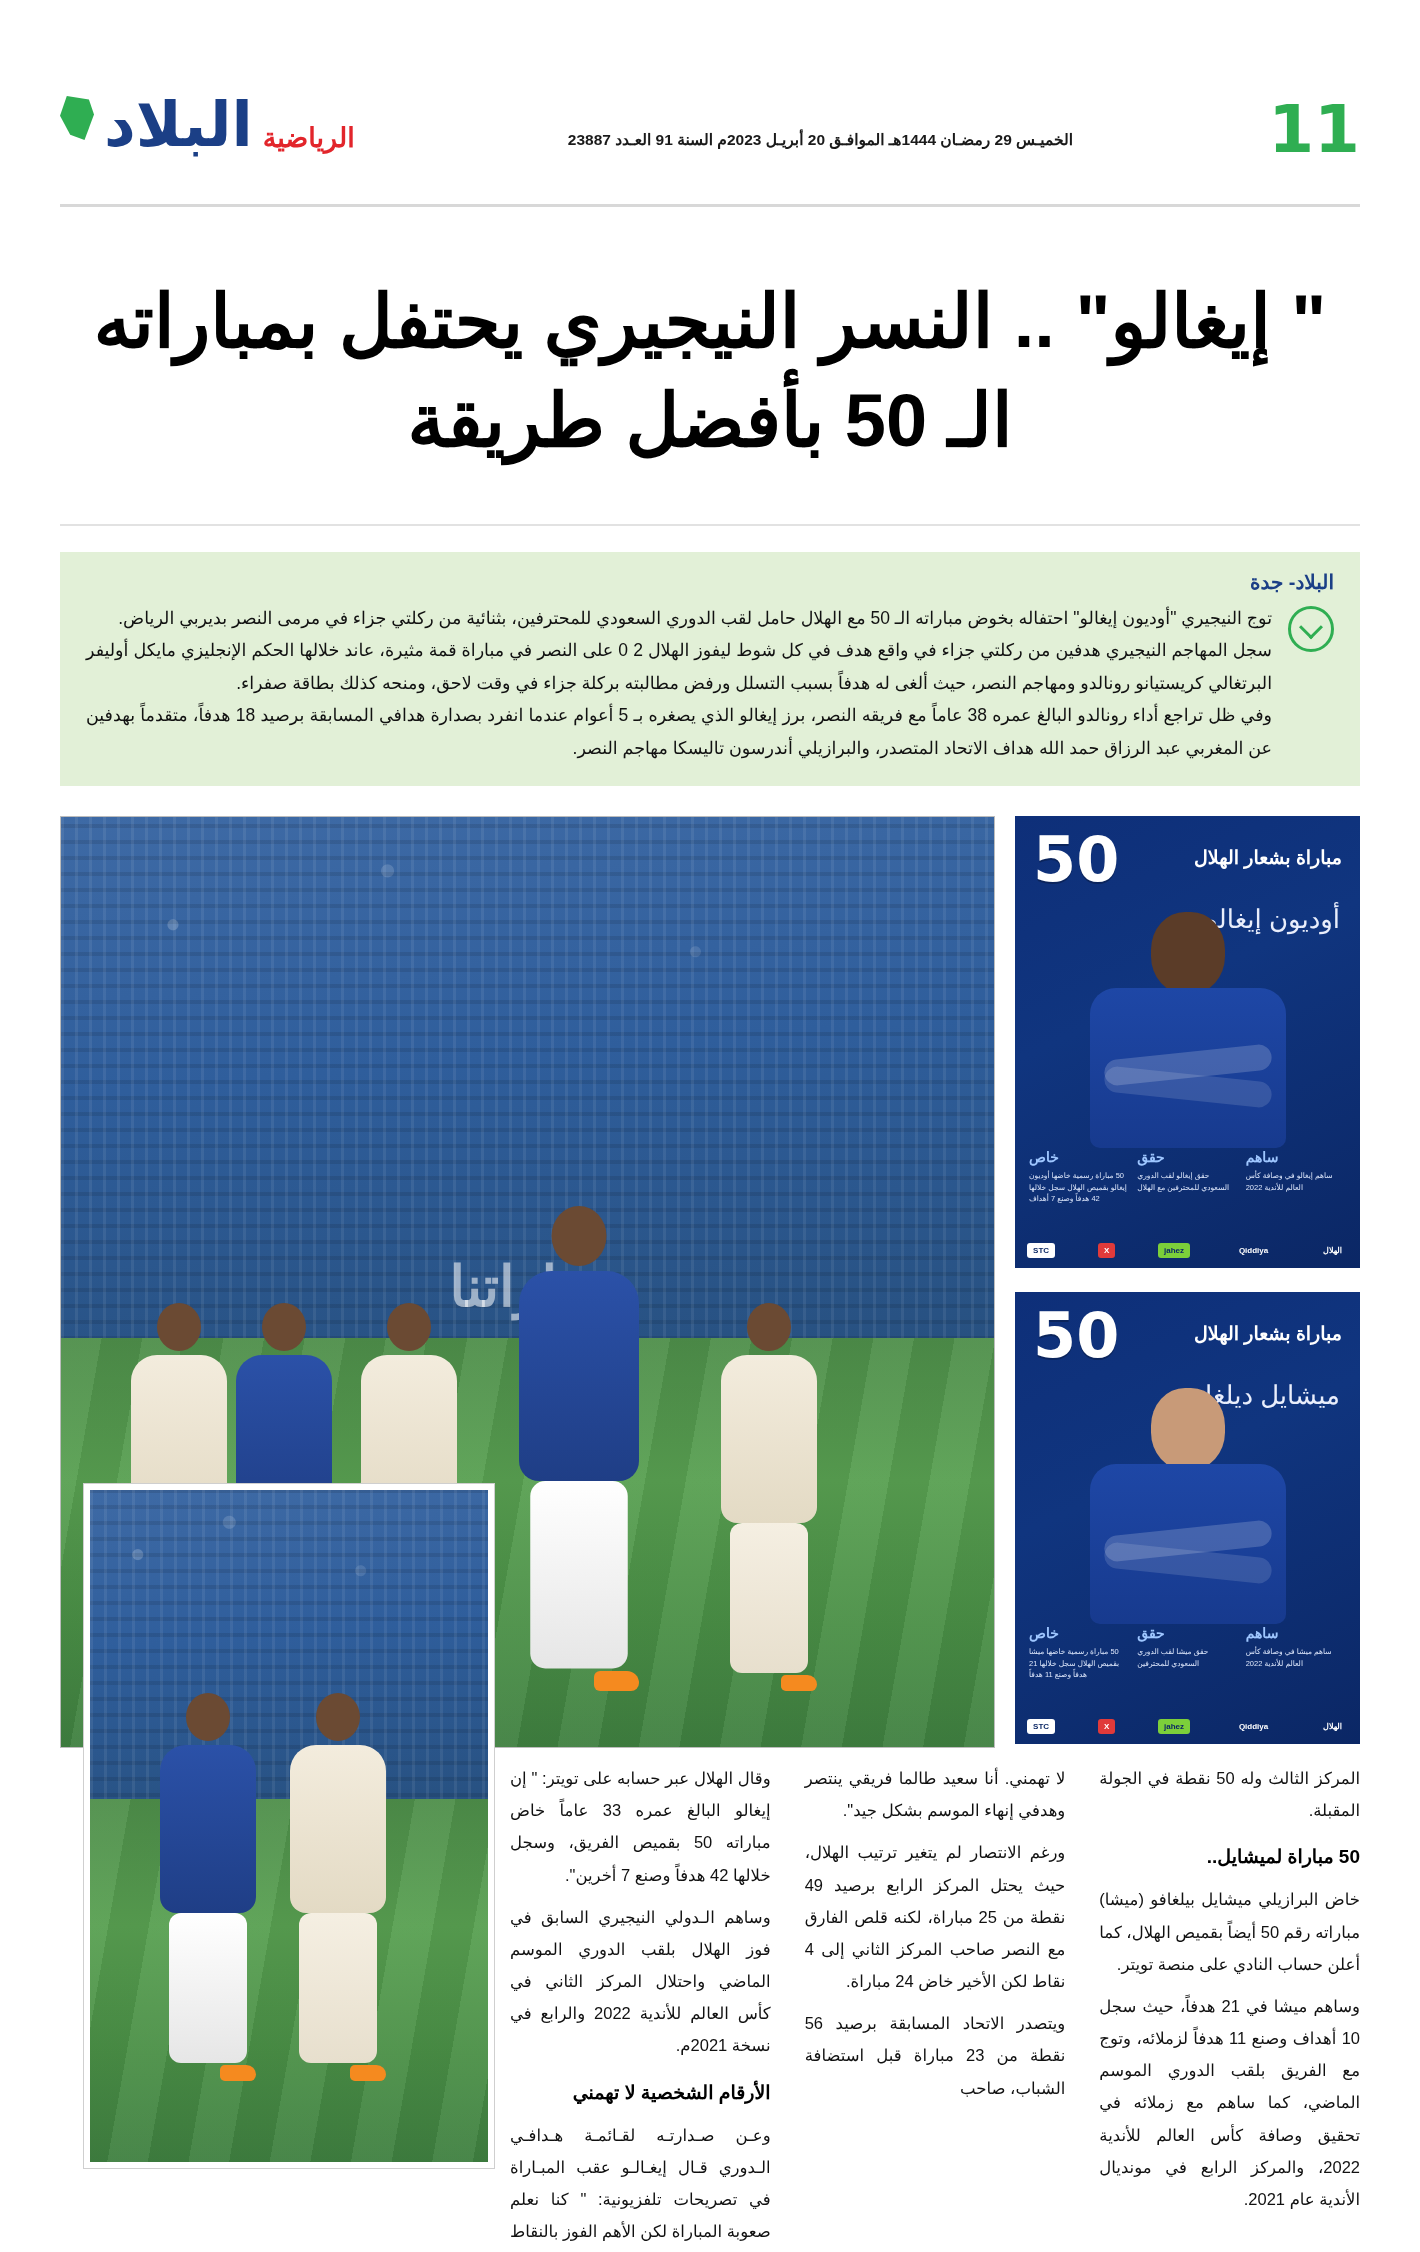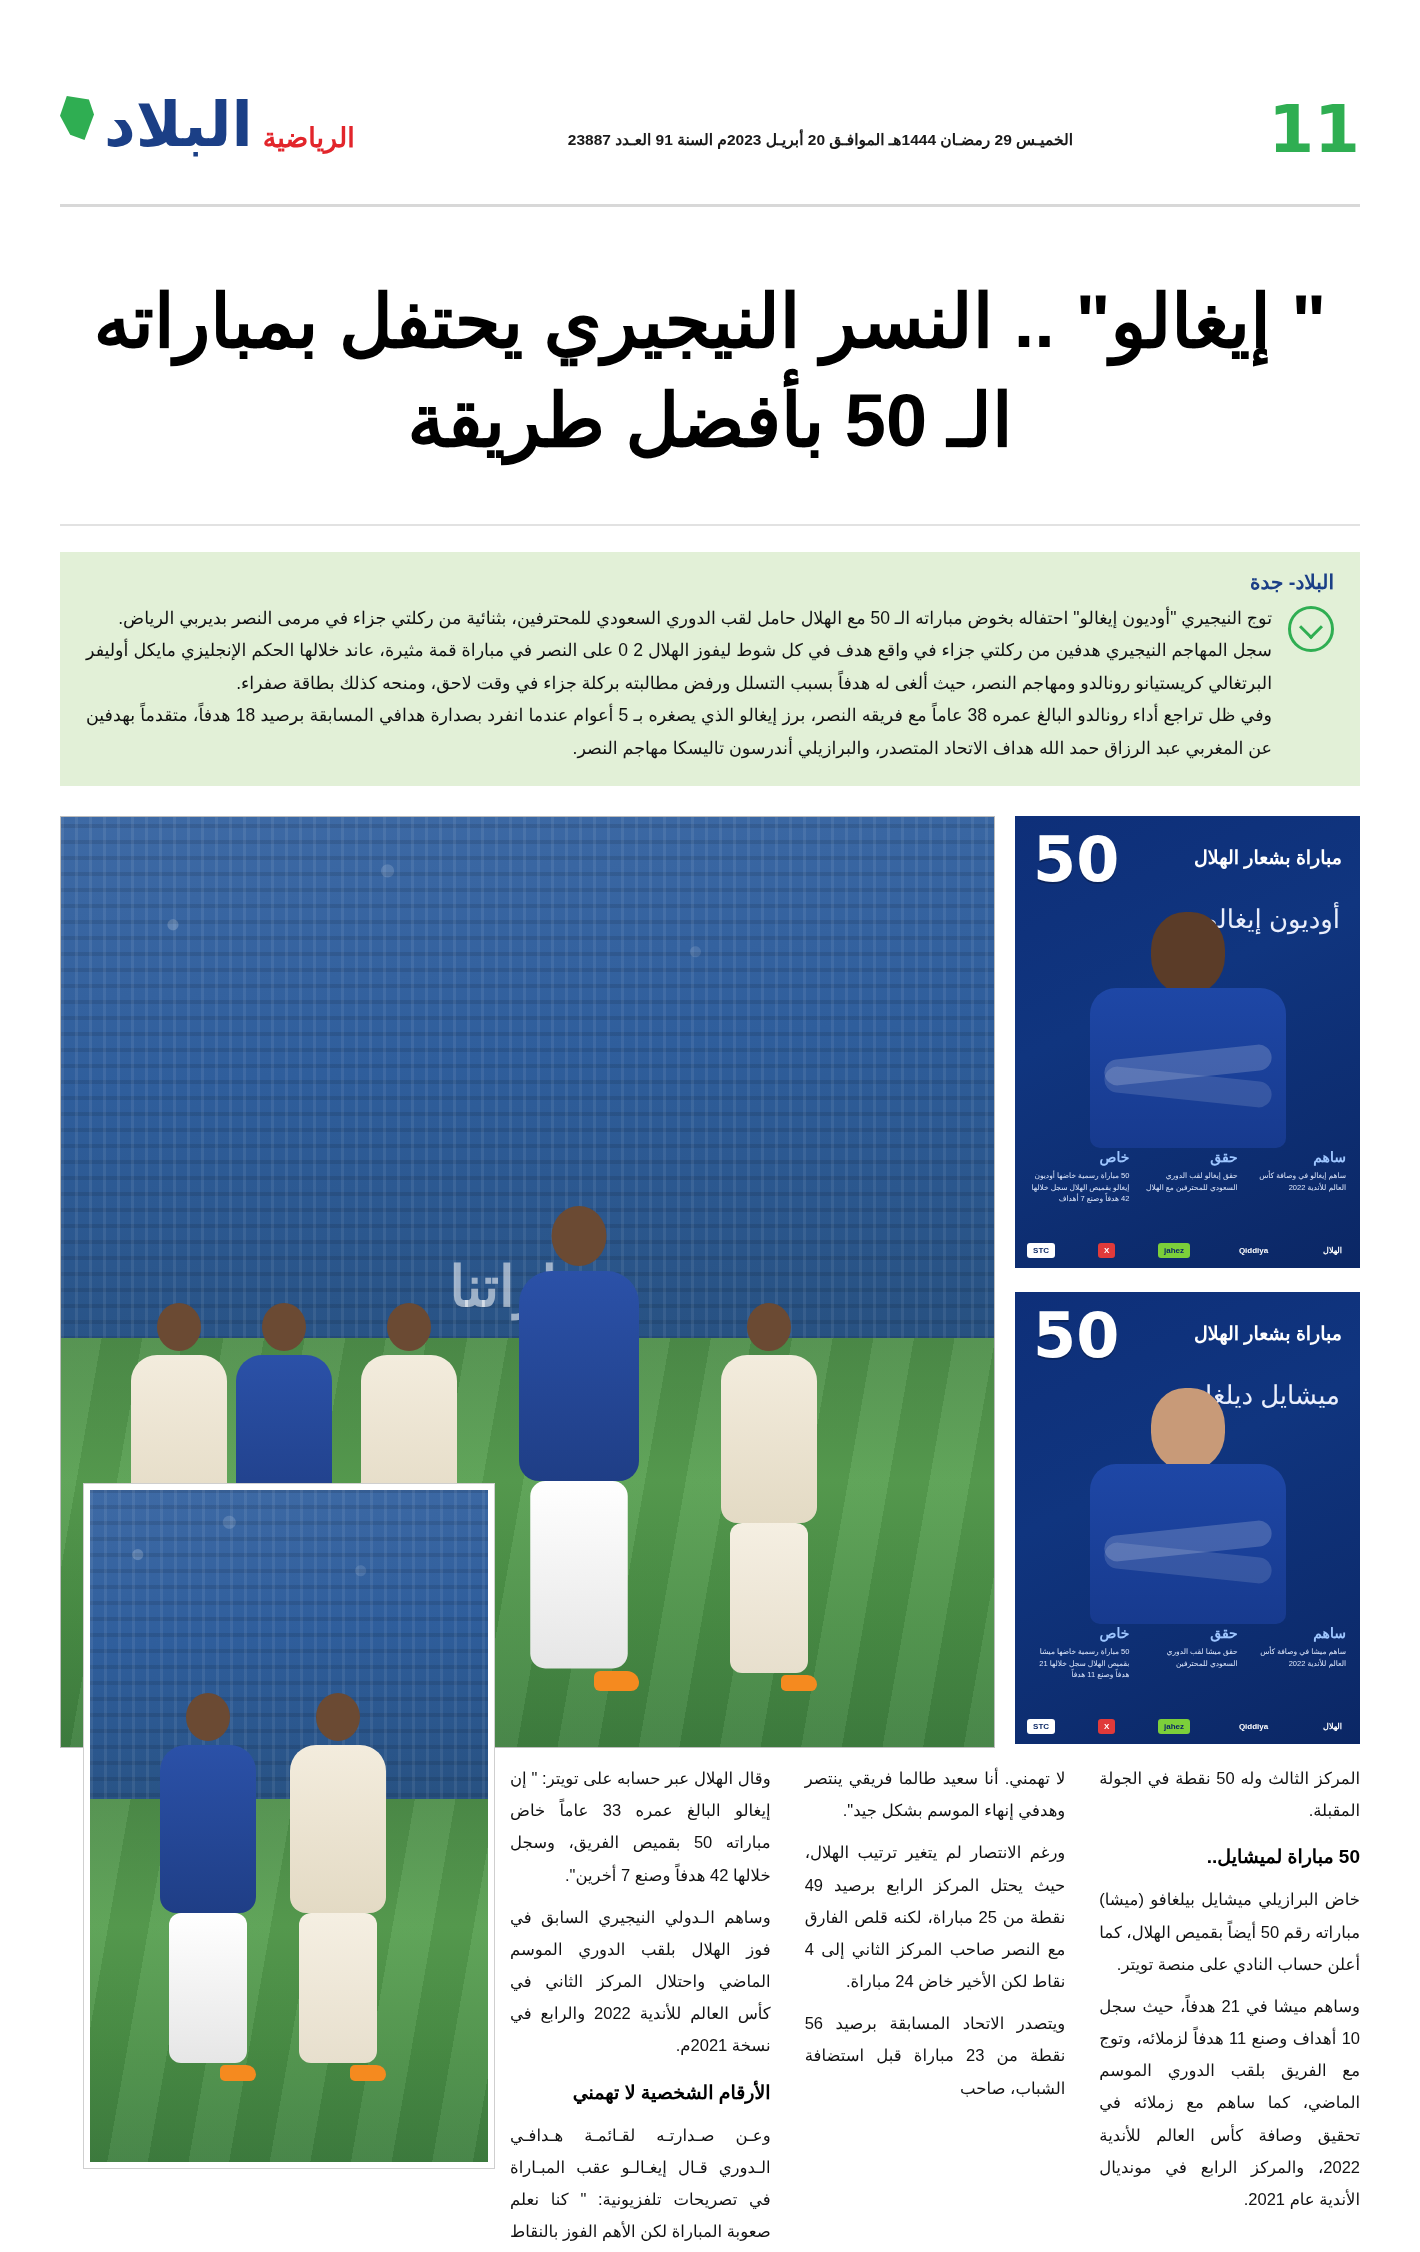--- a/index.html
+++ b/index.html
@@ -333,21 +333,21 @@
     position: absolute;
     bottom: 64px;
     left: 14px;
     right: 14px;
     display: flex;
     flex-direction: row;
     gap: 8px;
   }
   .stat {
     flex: 1;
-    text-align: right;
+    text-align: left;
   }
   .stat-label {
     font-size: 14px;
     font-weight: bold;
     color: #9ec6ff;
     margin-bottom: 5px;
   }
   .stat-text {
     font-size: 7.5px;
     line-height: 1.5;

